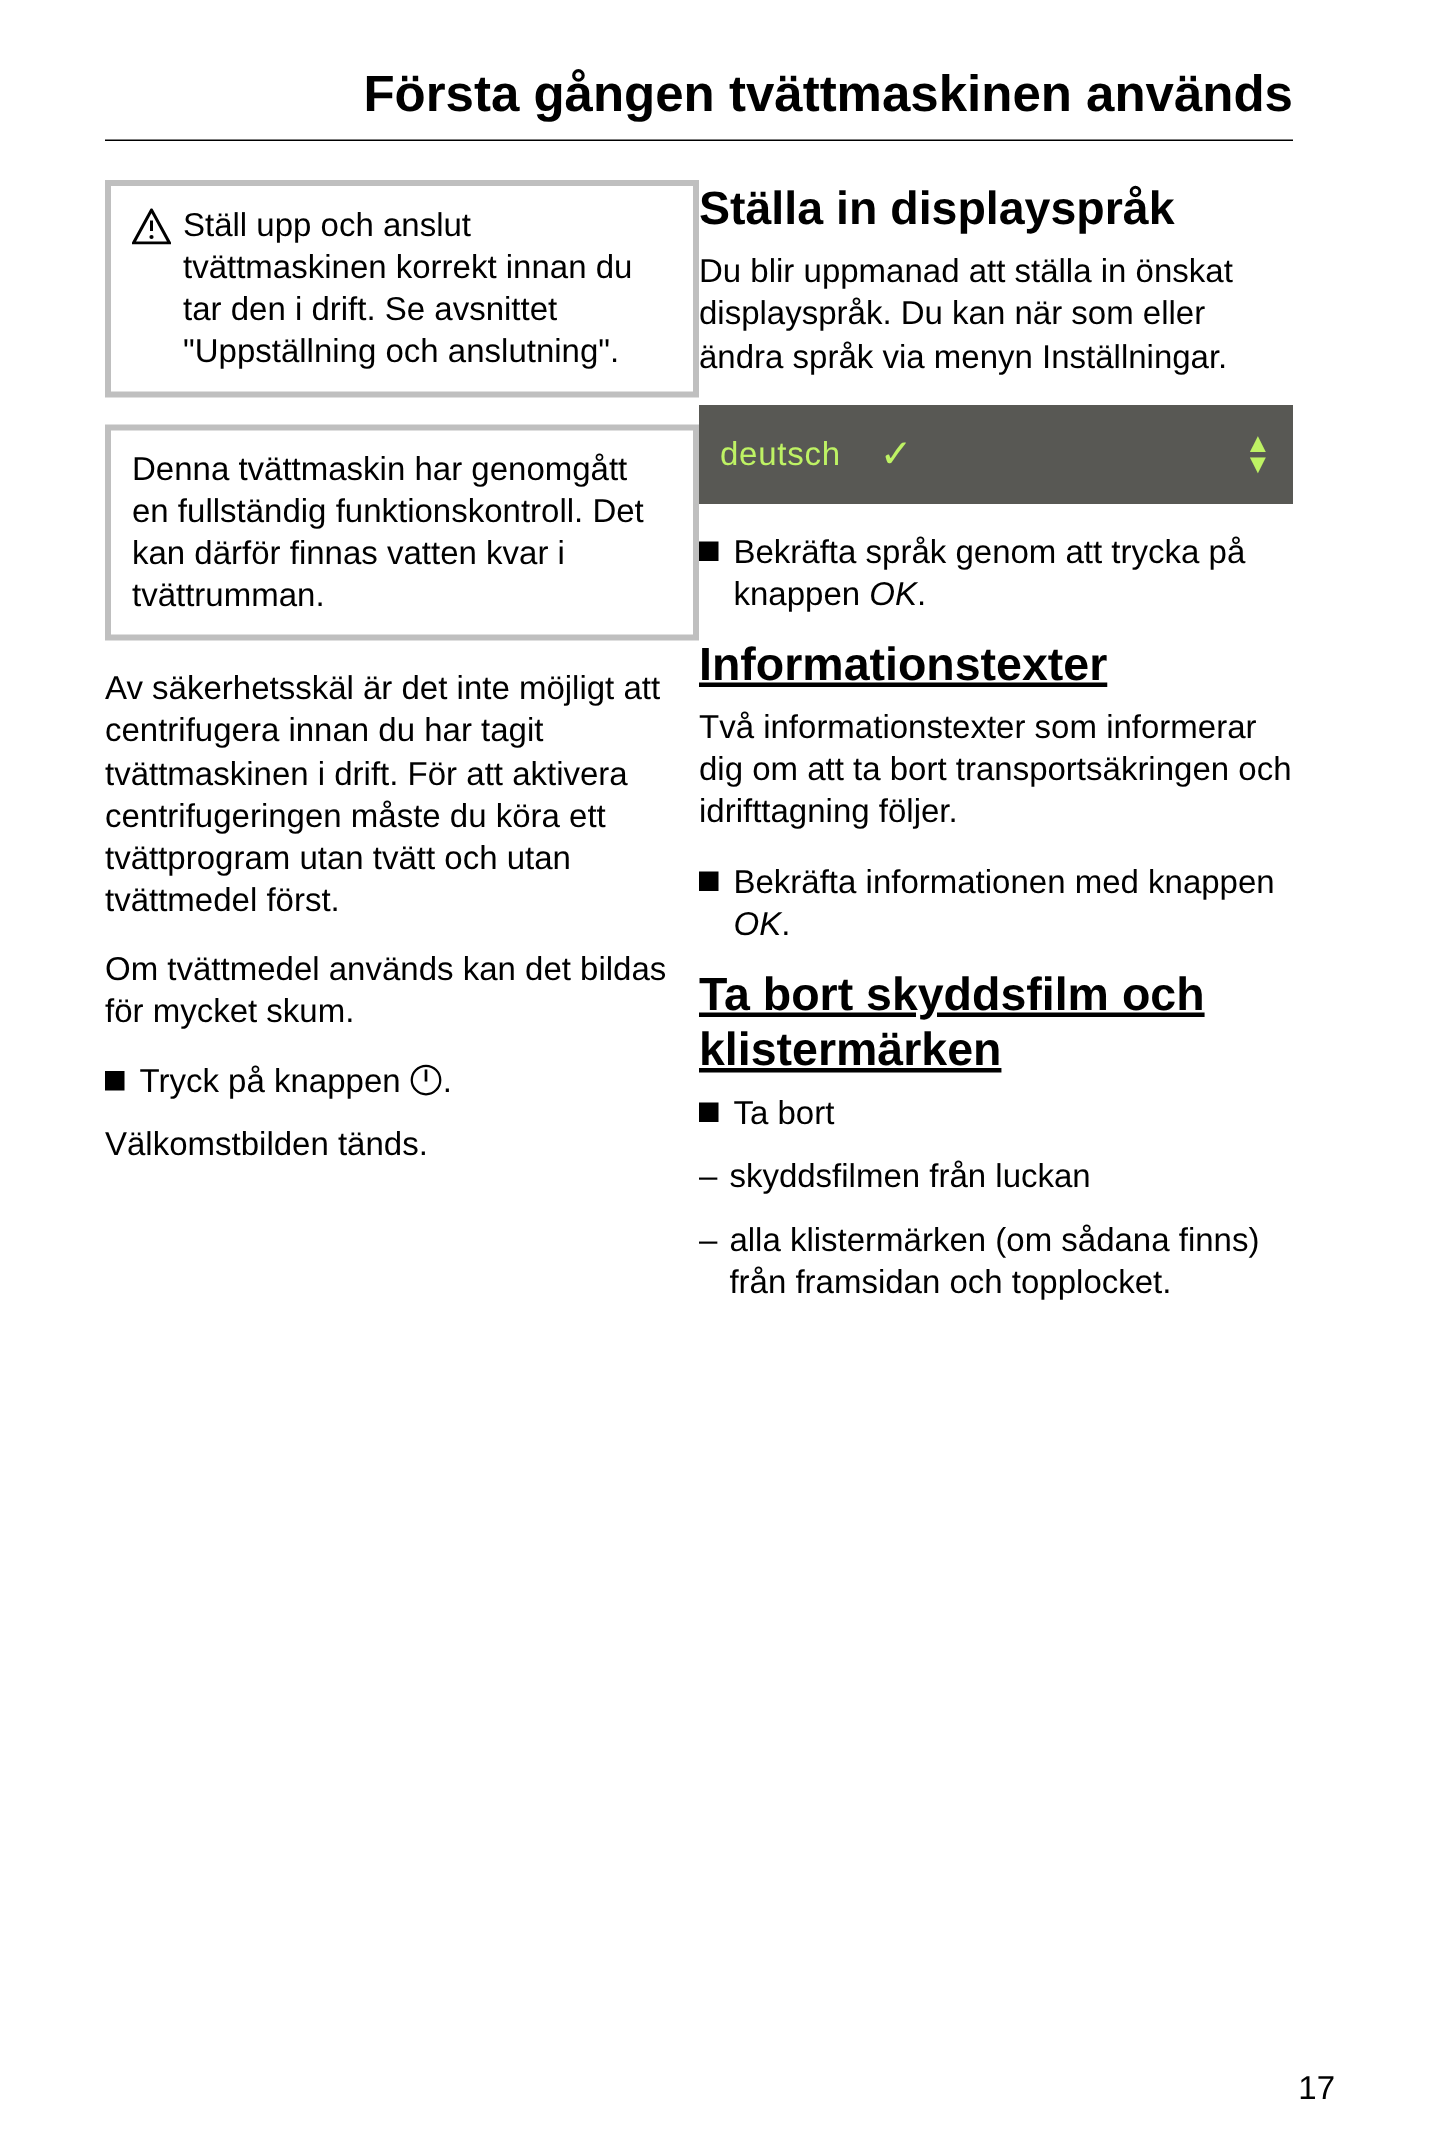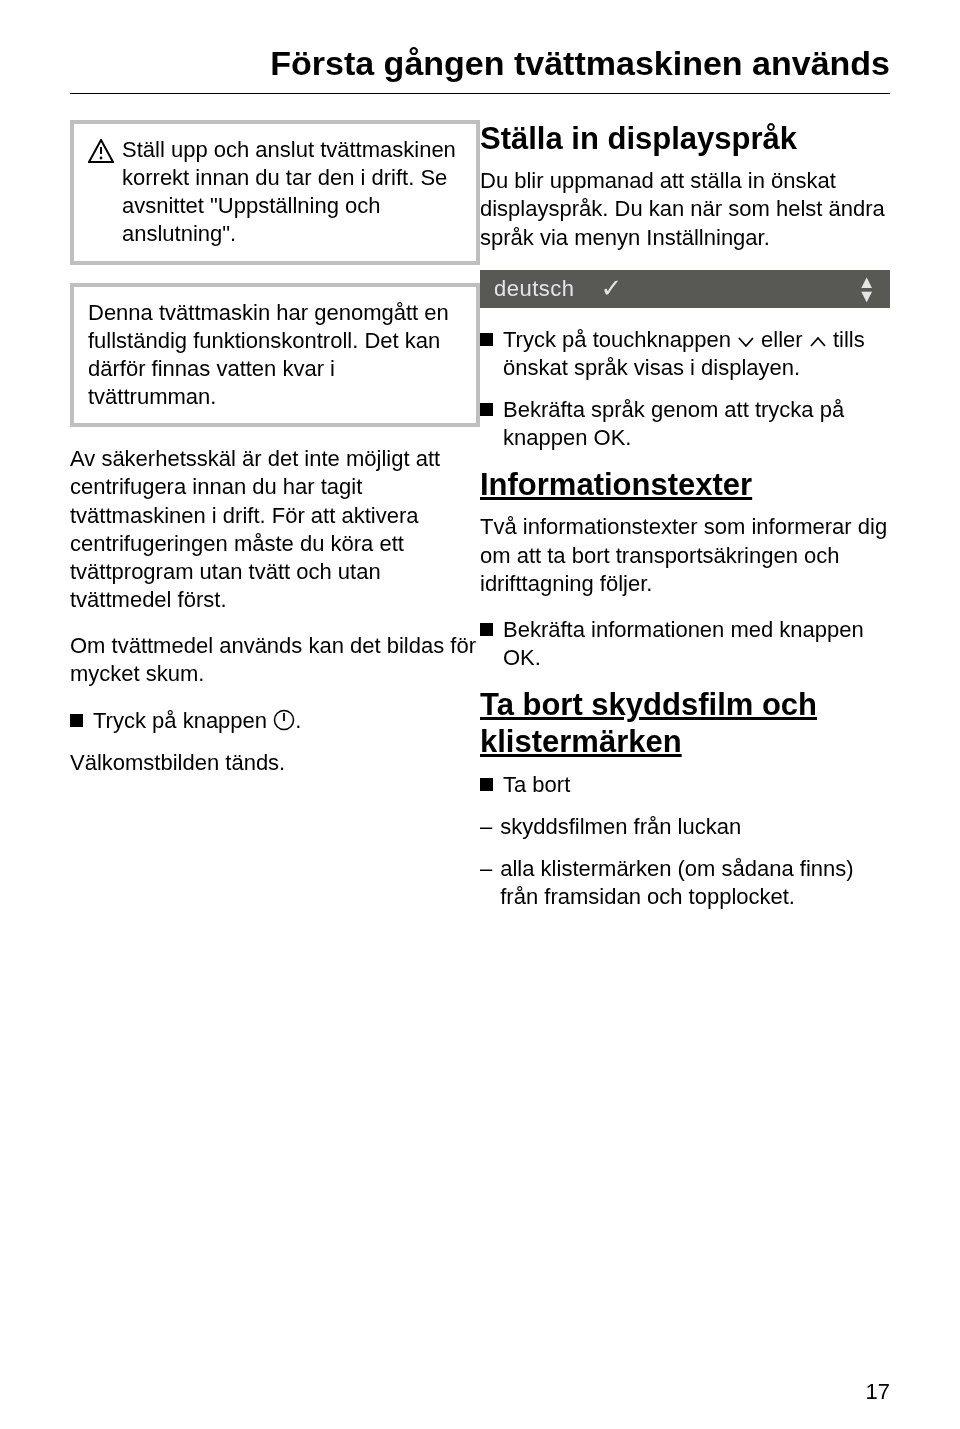--- a/index.html
+++ b/index.html
@@ -7,21 +7,21 @@
     margin: 0;
     padding: 0;
     font-family: Helvetica, Arial, sans-serif;
     background: #fff;
     color: #000;
     width: 960px;
   }
   .page {
     width: 960px;
     min-height: 1429px;
-    padding: 44px 70px 44px 70px;
+    padding: 44px 98px 44px 70px;
     position: relative;
   }
   .page-title {
     font-size: 34px;
     font-weight: bold;
     text-align: right;
     margin: 0 0 10px 0;
   }
   .title-rule {
     border: none;
@@ -76,24 +76,24 @@
   .power-icon svg { display: block; }
   .h2 {
     font-size: 31px;
     font-weight: bold;
     margin: 0 0 10px 0;
     line-height: 1.2;
   }
   .h2.mt { margin-top: 10px; text-decoration: underline; }
   .display-box {
     background: #585854;
-    color: #e5e5e5;
+    color: #bef264;
     font-family: Helvetica, Arial, sans-serif;
     font-size: 22px;
-    height: 38px;
+    height: 66px;
     display: flex;
     align-items: center;
     padding: 0 14px;
     margin: 14px 0 18px 0;
     position: relative;
     letter-spacing: 0.5px;
   }
   .check {
     margin-left: 26px;
     font-size: 26px;
@@ -104,21 +104,21 @@
     top: 50%;
     transform: translateY(-50%);
     display: flex;
     flex-direction: column;
     line-height: 0.8;
     font-size: 18px;
   }
   .arrows span { display:block; }
   .caret { display:inline-block; vertical-align:-1px; }
   .caret svg { display:block; }
-  .ok { }
+  .ok { font-style: italic; }
   .dash-row {
     display: flex;
     align-items: flex-start;
     gap: 8px;
     margin: 0 0 14px 0;
   }
   .dash { flex-shrink: 0; }
   .page-number {
     position: absolute;
     bottom: 24px;
@@ -165,41 +165,31 @@
                 <line x1="11" y1="4" x2="11" y2="12" stroke="#000" stroke-width="1.8"></line>
               </svg></span><span>.</span>
         </span>
       </div>
 
       <p class="para">Välkomstbilden tänds.</p>
     </div>
 
     <div class="col">
       <div class="h2">Ställa in displayspråk</div>
-      <p class="para">Du blir uppmanad att ställa in önskat displayspråk. Du kan när som helst ändra språk via menyn Inställningar.</p>
+      <p class="para">Du blir uppmanad att ställa in önskat displayspråk. Du kan när som eller ändra språk via menyn Inställningar.</p>
 
       <div class="display-box">
         <span>deutsch</span>
         <span class="check">✓</span>
         <span class="arrows">
           <span>▲</span>
             <span>▼</span>
         </span>
       </div>
 
-      <div class="bullet-row">
-        <span class="square"></span>
-        <span>
-          <span>Tryck på touchknappen </span><span class="caret"><svg width="18" height="12" viewBox="0 0 18 12">
-                <polyline points="2,2 9,10 16,2" fill="none" stroke="#000" stroke-width="1.8"></polyline>
-              </svg></span><span> eller </span><span class="caret"><svg width="18" height="12" viewBox="0 0 18 12">
-                <polyline points="2,10 9,2 16,10" fill="none" stroke="#000" stroke-width="1.8"></polyline>
-              </svg></span><span> tills önskat språk visas i displayen.</span>
-        </span>
-      </div>
 
       <div class="bullet-row">
         <span class="square"></span>
         <span>
           <span>Bekräfta språk genom att trycka på knappen </span><span class="ok">OK</span><span>.</span>
         </span>
       </div>
 
       <div class="h2 mt">Informationstexter</div>
       <p class="para">Två informationstexter som informerar dig om att ta bort transportsäkringen och idrifttagning följer.</p>

